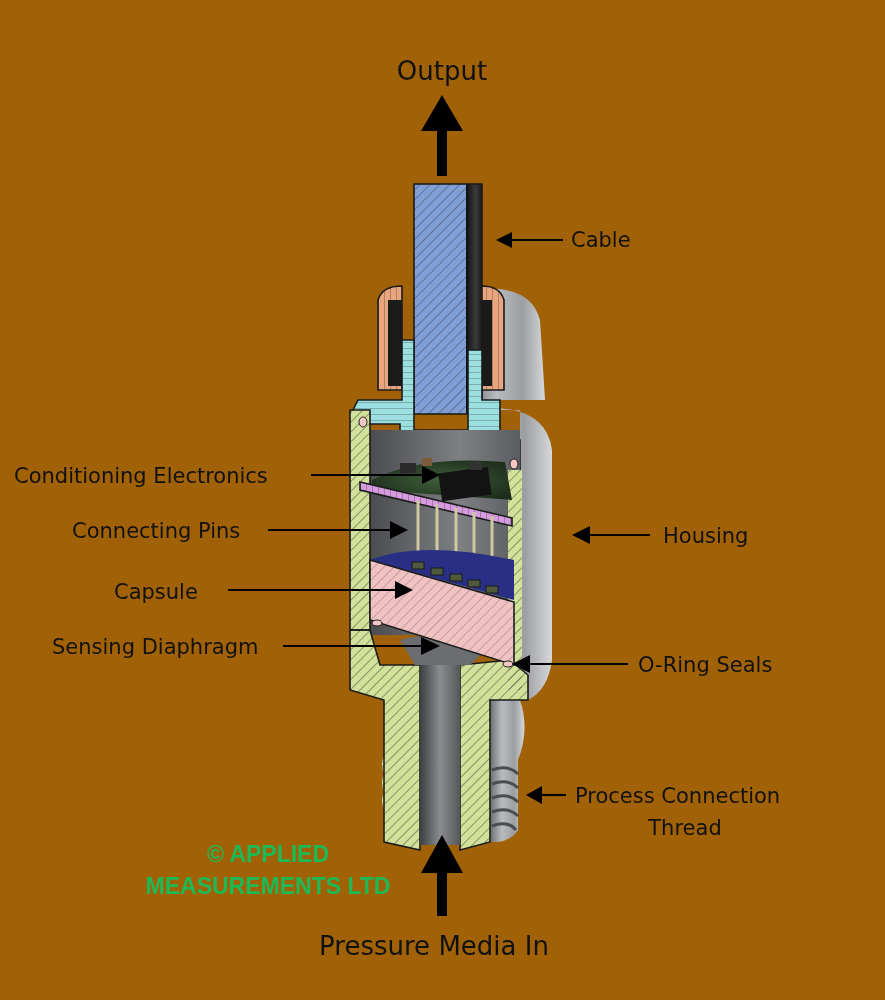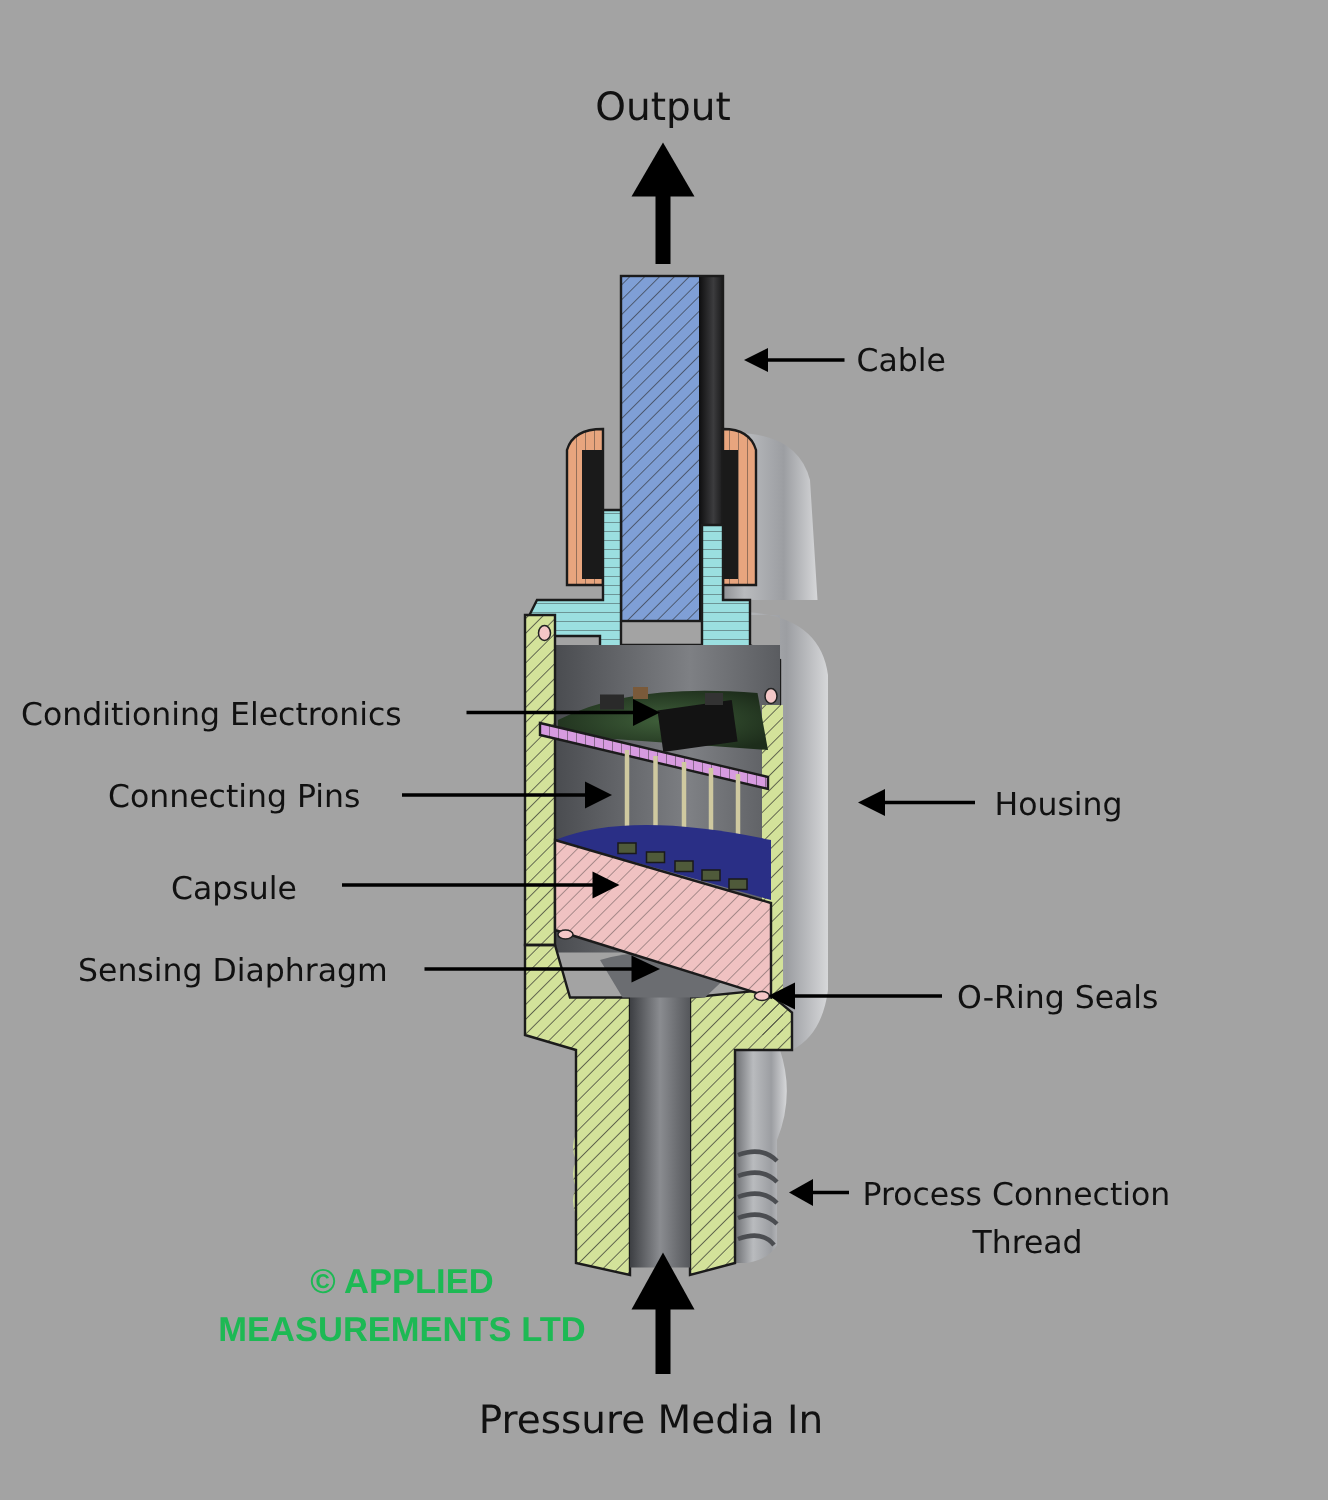--- a/index.html
+++ b/index.html
@@ -1,16 +1,16 @@
 <!DOCTYPE html>
 <html><head>
 <meta charset="utf-8">
 <style>
   html, body { margin: 0; padding: 0; background: #ffffff; }
-  #stage { position: relative; width: 885px; height: 1000px; overflow: hidden; background: #a3a3a3; }
+  #stage { position: relative; width: 885px; height: 1000px; overflow: hidden; background: #a16207; }
   #stage svg { position: absolute; left: 0; top: 0; }
   .lbl { font-family: "DejaVu Sans", sans-serif; fill: #111111; font-size: 21px; }
   .lbl-big { font-family: "DejaVu Sans", sans-serif; fill: #111111; font-size: 26px; }
   .copyright { font-family: "Liberation Sans", sans-serif; font-weight: bold; font-size: 23px; }
   .leader { stroke: #000; stroke-width: 2.2; fill: none; }
   .edge { stroke: #1b1b1b; stroke-width: 1.6; }
 </style>
 </head>
 <body>
 

